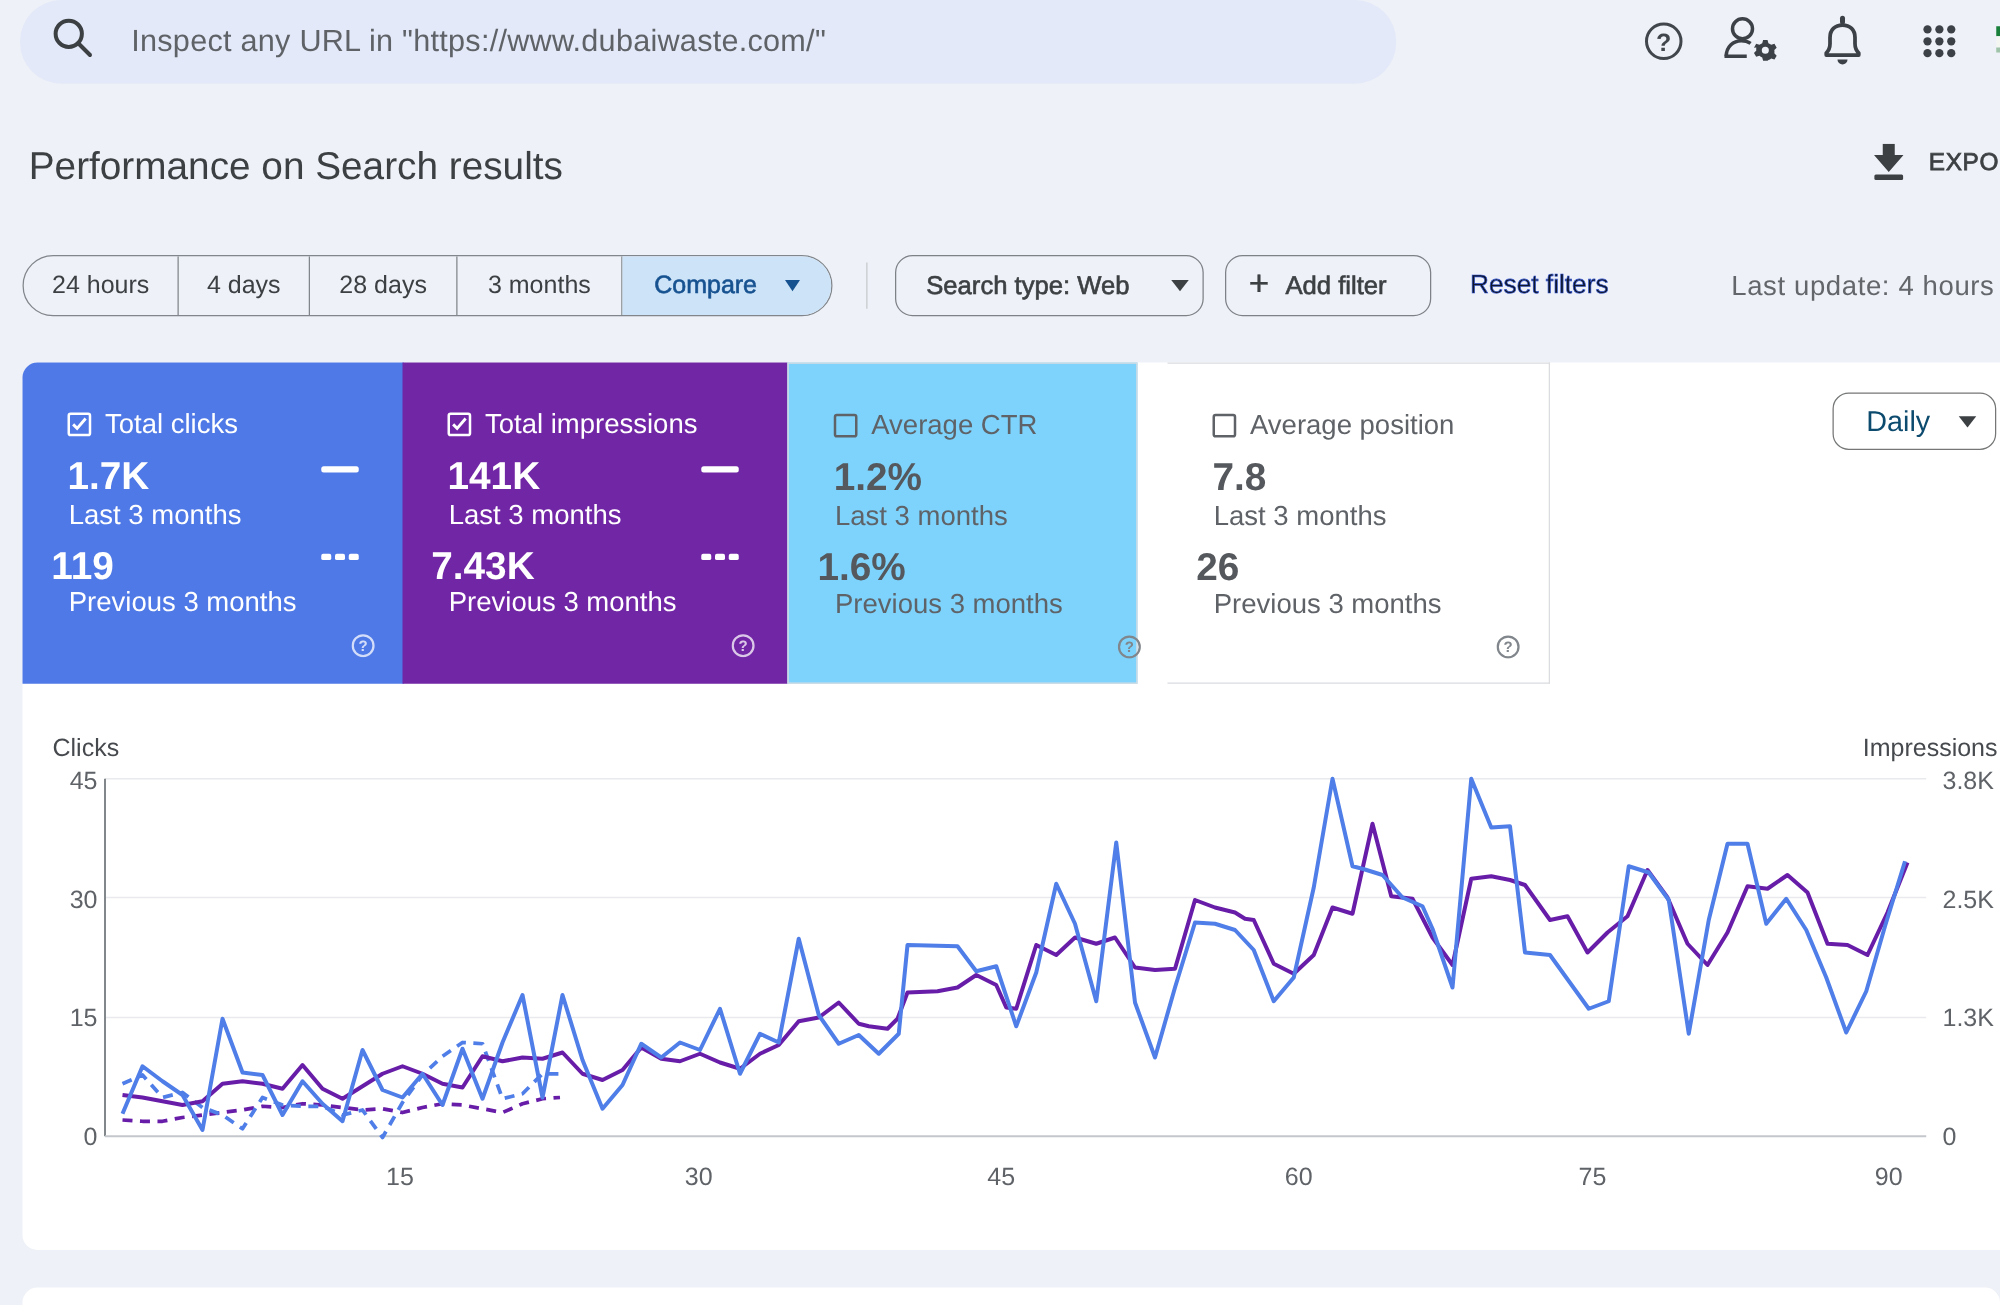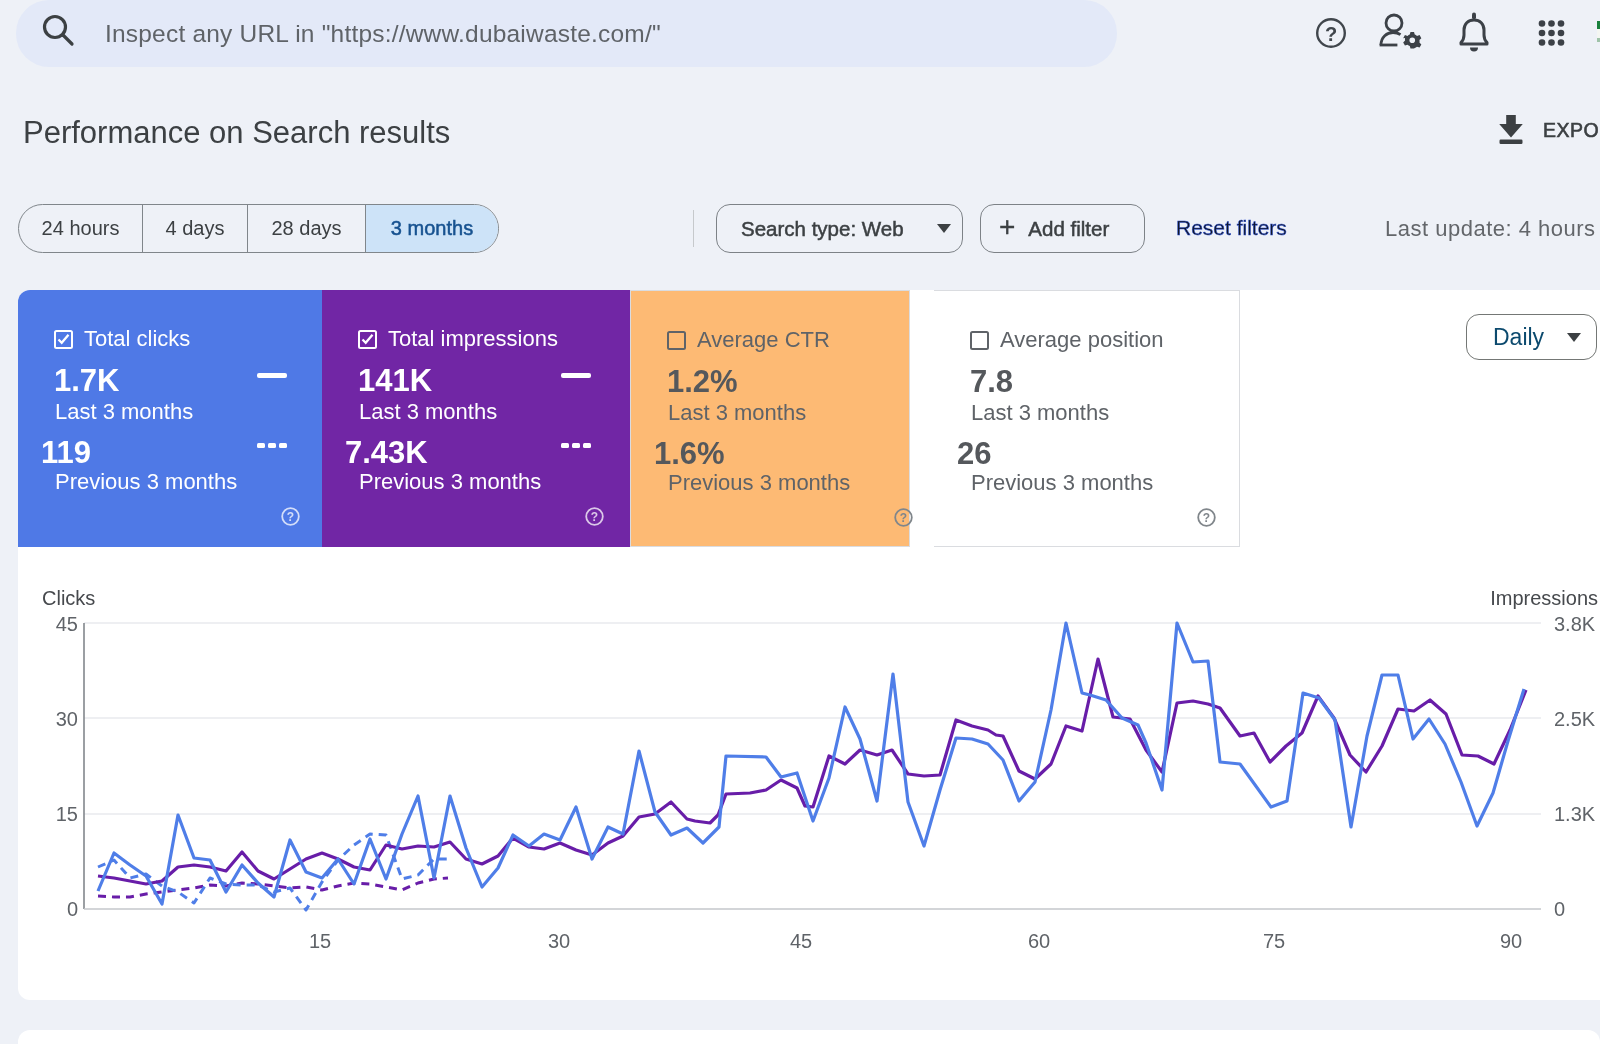--- a/index.html
+++ b/index.html
@@ -23,21 +23,21 @@
   .btn2 { left:980px; width:165px; padding-left:18px; }
   .resetf { left:1176px; top:216px; font-size:21px; color:#0f172a; font-weight:normal; -webkit-text-stroke:0.5px #2c4fd0; }
   .lastupd { left:1385px; top:216px; font-size:22px; color:#63666a; letter-spacing:0.5px; }
   
   .panel1 { left:18px; top:290px; width:1582px; height:710px; background:#fff; border-radius:12px 0 0 12px; }
   .panel2 { left:18px; top:1030px; width:1582px; height:14px; background:#fff; border-radius:12px 12px 0 0; }
   
   .card { top:290px; width:305px; height:257px; }
   .c1 { left:18px; background:#4f79e6; border-radius:12px 0 0 0; }
   .c2 { left:322px; background:#7126a5; width:308px; }
-  .c3 { left:630px; background:#fdba74; border:1px solid #dadce0; width:280px; }
+  .c3 { left:630px; background:#7dd3fc; border:1px solid #dadce0; width:280px; }
   .c4 { left:934px; background:#fff; border:1px solid #dadce0; border-left:none; width:306px; }
   .cklabel { left:36px; top:36px; display:flex; align-items:center; font-size:22px; }
   .cbox { width:19px; height:19px; border:2px solid #fff; border-radius:2.5px; margin-right:11px; position:relative; flex:0 0 auto; }
   .num { left:36px; top:75px; font-size:31px; font-weight:bold; line-height:1; }
   .sub1 { left:37px; top:109px; font-size:22px; line-height:1.2; }
   .num2 { left:23px; top:147px; font-size:31px; font-weight:bold; line-height:1; }
   .sub2 { left:37px; top:179px; font-size:22px; line-height:1.2; }
   .white { color:#fff;text-align:right; }
   .gray { color:#5f6368; }
   .dgray { color:#55585c; }
@@ -96,20 +96,21 @@
 <svg class="abs" style="left:1499px;top:115px" width="24" height="29" viewBox="0 0 24 29">
   <path d="M7.2 0 h9.6 v9 h7 L12 22.5 0.2 9 h7 z" fill="#3c4043"></path>
   <rect x="0.5" y="24.5" width="23" height="4.5" rx="1.2" fill="#3c4043"></rect>
 </svg>
 <div class="abs export">EXPORT</div>
 <div class="abs seg">
   <div class="s1">24 hours</div>
     <div class="s2">4 days</div>
     <div class="s3">28 days</div>
     <div class="s4">3 months</div>
+    <div class="s5">Compare<span class="caret"></span></div>
 </div>
 <div class="abs vdiv"></div>
 <div class="abs btn btn1">Search type: Web<span class="caretd" style="position:absolute;left:220px"></span></div>
 <div class="abs btn btn2"><span style="-webkit-text-stroke:0 transparent;font-weight:normal;font-size:28px;margin-right:13px;position:relative;top:-2px;-webkit-text-stroke:0.3px #3c4043">+</span>Add filter</div>
 <div class="abs resetf">Reset filters</div>
 <div class="abs lastupd">Last update: 4 hours</div>
 <div class="abs panel1"></div>
 <div class="abs panel2"></div>
 
 <div class="abs card c1">

